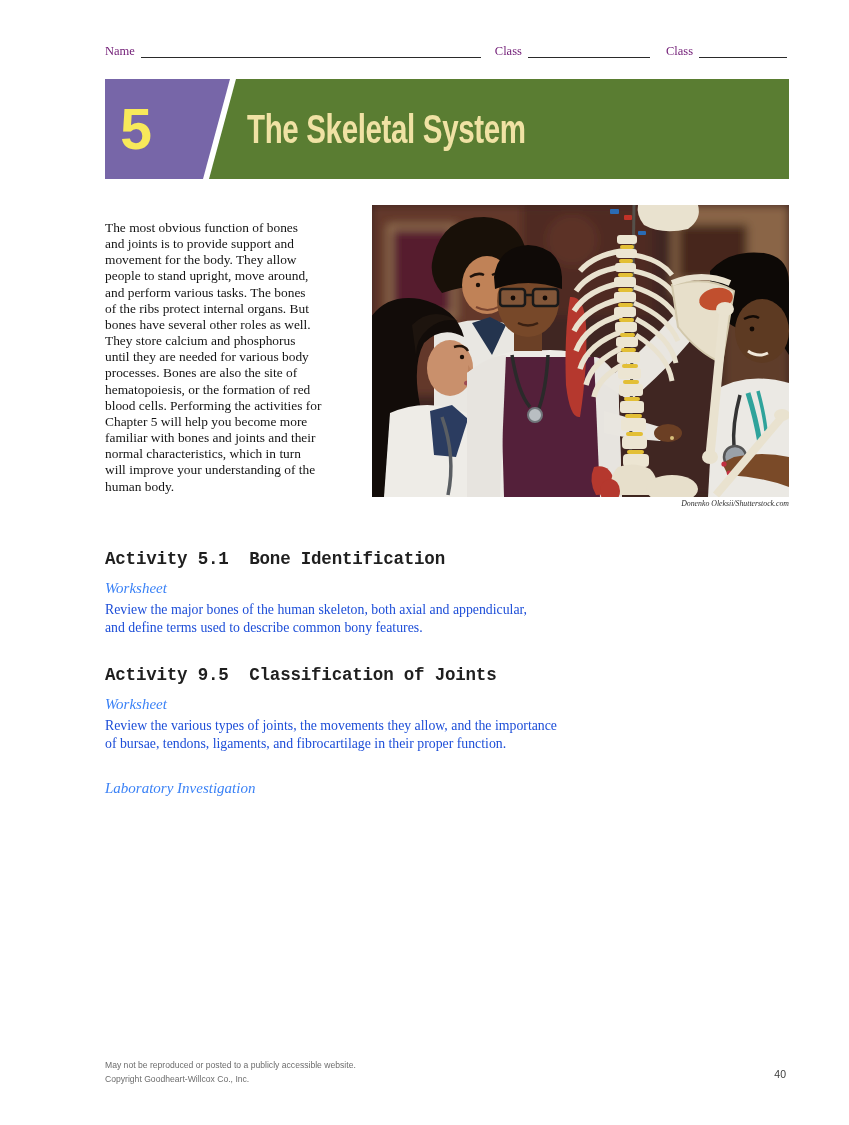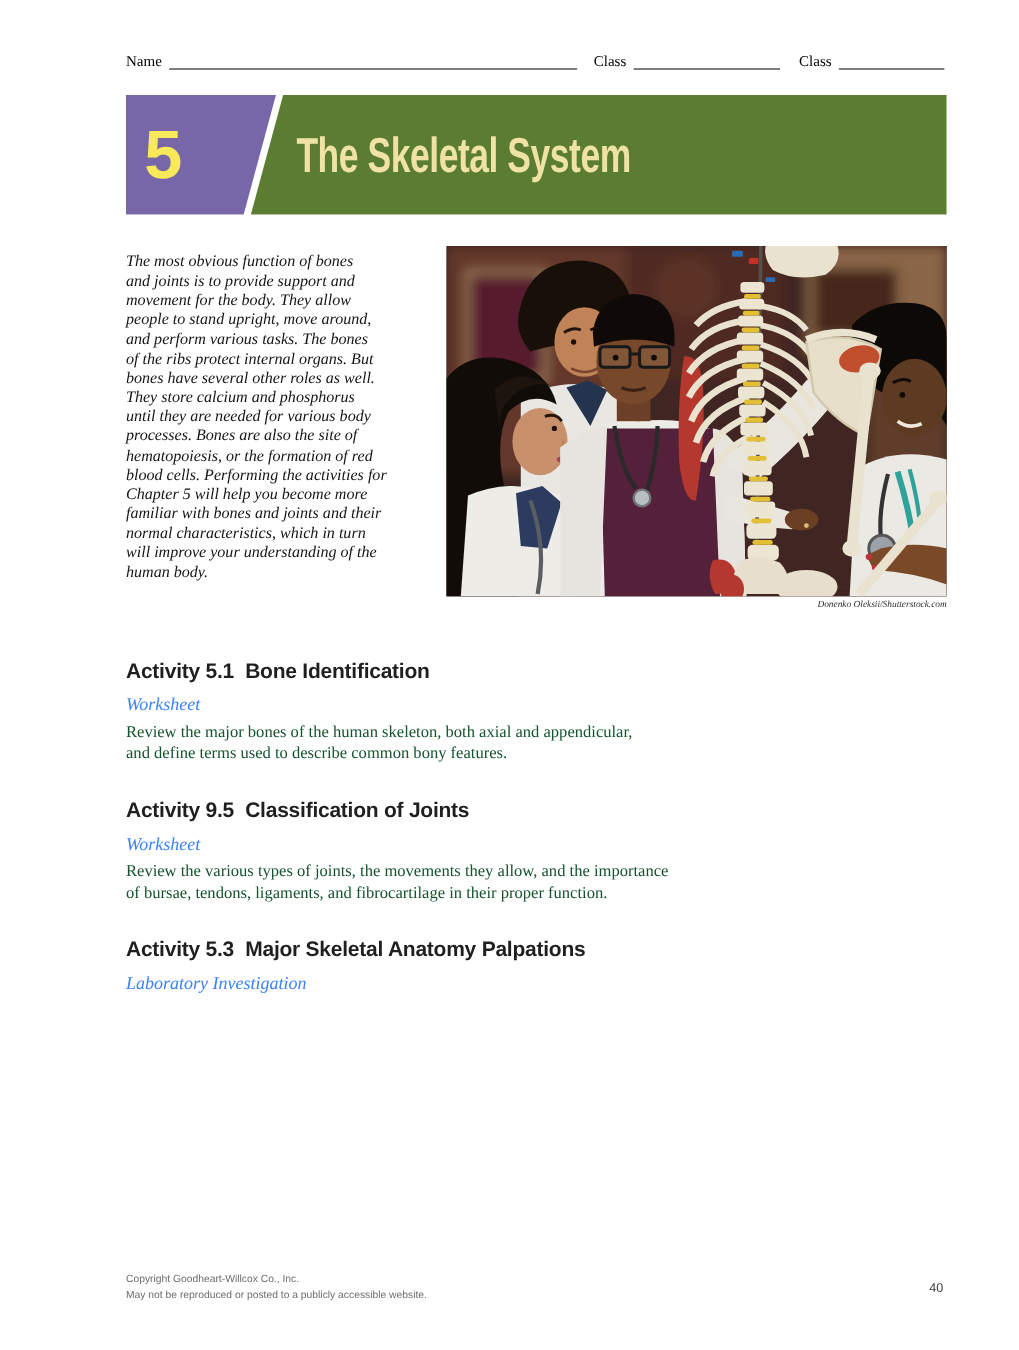--- a/index.html
+++ b/index.html
@@ -8,21 +8,21 @@
   .page {
     position:relative; width:849px; height:1125px; background:#ffffff;
     overflow:hidden; margin:0 auto;
   }
   .prewrap { white-space:pre-wrap; }
 
   
   .header-row {
     position:absolute; left:105px; top:40px; width:682px; height:18px;
     display:flex; align-items:flex-end;
-    font-size:12.5px; color:#000000;
+    font-size:12.5px; color:#701a75;
   }
   .header-row .lbl { padding-right:6px; line-height:14px; }
   .header-row .blank { border-bottom:1px solid #2a2a2a; height:13px; }
   .blank-name { flex:1 1 auto; margin-right:14px; }
   .blank-date { width:122px; margin-right:16px; }
   .blank-class { width:88px; }
 
   
   .banner { position:absolute; left:105px; top:79px; width:684px; height:100px; }
   .banner-green {
@@ -42,47 +42,47 @@
     position:absolute; left:142px; top:27px;
     font-family:"Liberation Sans", sans-serif; font-weight:bold;
     font-size:41px; line-height:46px; letter-spacing:-0.5px;
     color:var(--title-cream,#f0e2a4);
     transform:scaleX(0.72); transform-origin:left center;
     white-space:nowrap;
   }
 
   
   .intro {
-    position:absolute; left:105px; top:210px; width:262px;
-    font-size:13.4px; line-height:16.15px; color:#141414;font-style:italic;
+    position:absolute; left:105px; top:220px; width:262px;
+    font-size:13.4px; line-height:16.15px; color:#141414;
   }
 
   
   .photo {
     position:absolute; left:372px; top:205px; width:417px; height:292px;
     overflow:hidden; background:#3d2420;
   }
   .photo svg { display:block; }
   .credit {
     position:absolute; left:489px; top:499px; width:300px;
     text-align:right; font-style:italic; font-size:7.8px; color:#2e2e2e;
   }
 
   
   .activities { position:absolute; left:105px; top:548px; width:608px; }
   .activity { margin-bottom:27px; }
   .activity-heading {
-    font-family:Liberation Sans, sans-serif; font-weight:bold;
+    font-family:Liberation Mono, monospace; font-weight:bold;
     font-size:17.5px; line-height:22px; color:#1f1f1f; letter-spacing:-0.2px;
   }
   .activity-type {
     margin-top:10px; font-style:italic; font-size:15px; line-height:17px; color:#3b82f6;
   }
   .activity-desc {
-    margin-top:4px; font-size:13.8px; line-height:18px; color:#14532d;
+    margin-top:4px; font-size:13.8px; line-height:18px; color:#1d4ed8;
   }
 
   
   .footer-left {
     position:absolute; left:105px; top:1059px; width:500px;
     font-family:"Liberation Sans", sans-serif; font-size:8.6px;
     line-height:13.5px; color:#6d6d6d;
   }
   .page-number {
     position:absolute; right:63px; top:1068px;
@@ -310,24 +310,23 @@
       <div class="activity-desc prewrap">Review the major bones of the human skeleton, both axial and appendicular,
 and define terms used to describe common bony features.</div>
     </div>
     <div class="activity">
       <h2 class="activity-heading prewrap">Activity 9.5  Classification of Joints</h2>
       <div class="activity-type">Worksheet</div>
       <div class="activity-desc prewrap">Review the various types of joints, the movements they allow, and the importance
 of bursae, tendons, ligaments, and fibrocartilage in their proper function.</div>
     </div>
     <div class="activity">
-      <h2 class="activity-heading prewrap">Activity 5.3  Major Skeletal Anatomy Palpations</h2>
       <div class="activity-type">Laboratory Investigation</div>
     </div>
   </section>
 
   <div class="footer-left">
+    <div>May not be reproduced or posted to a publicly accessible website.</div>
     <div>Copyright Goodheart-Willcox Co., Inc.</div>
-    <div>May not be reproduced or posted to a publicly accessible website.</div>
   </div>
   <div class="page-number">40</div>
 
 </div>
 
 </body></html>

